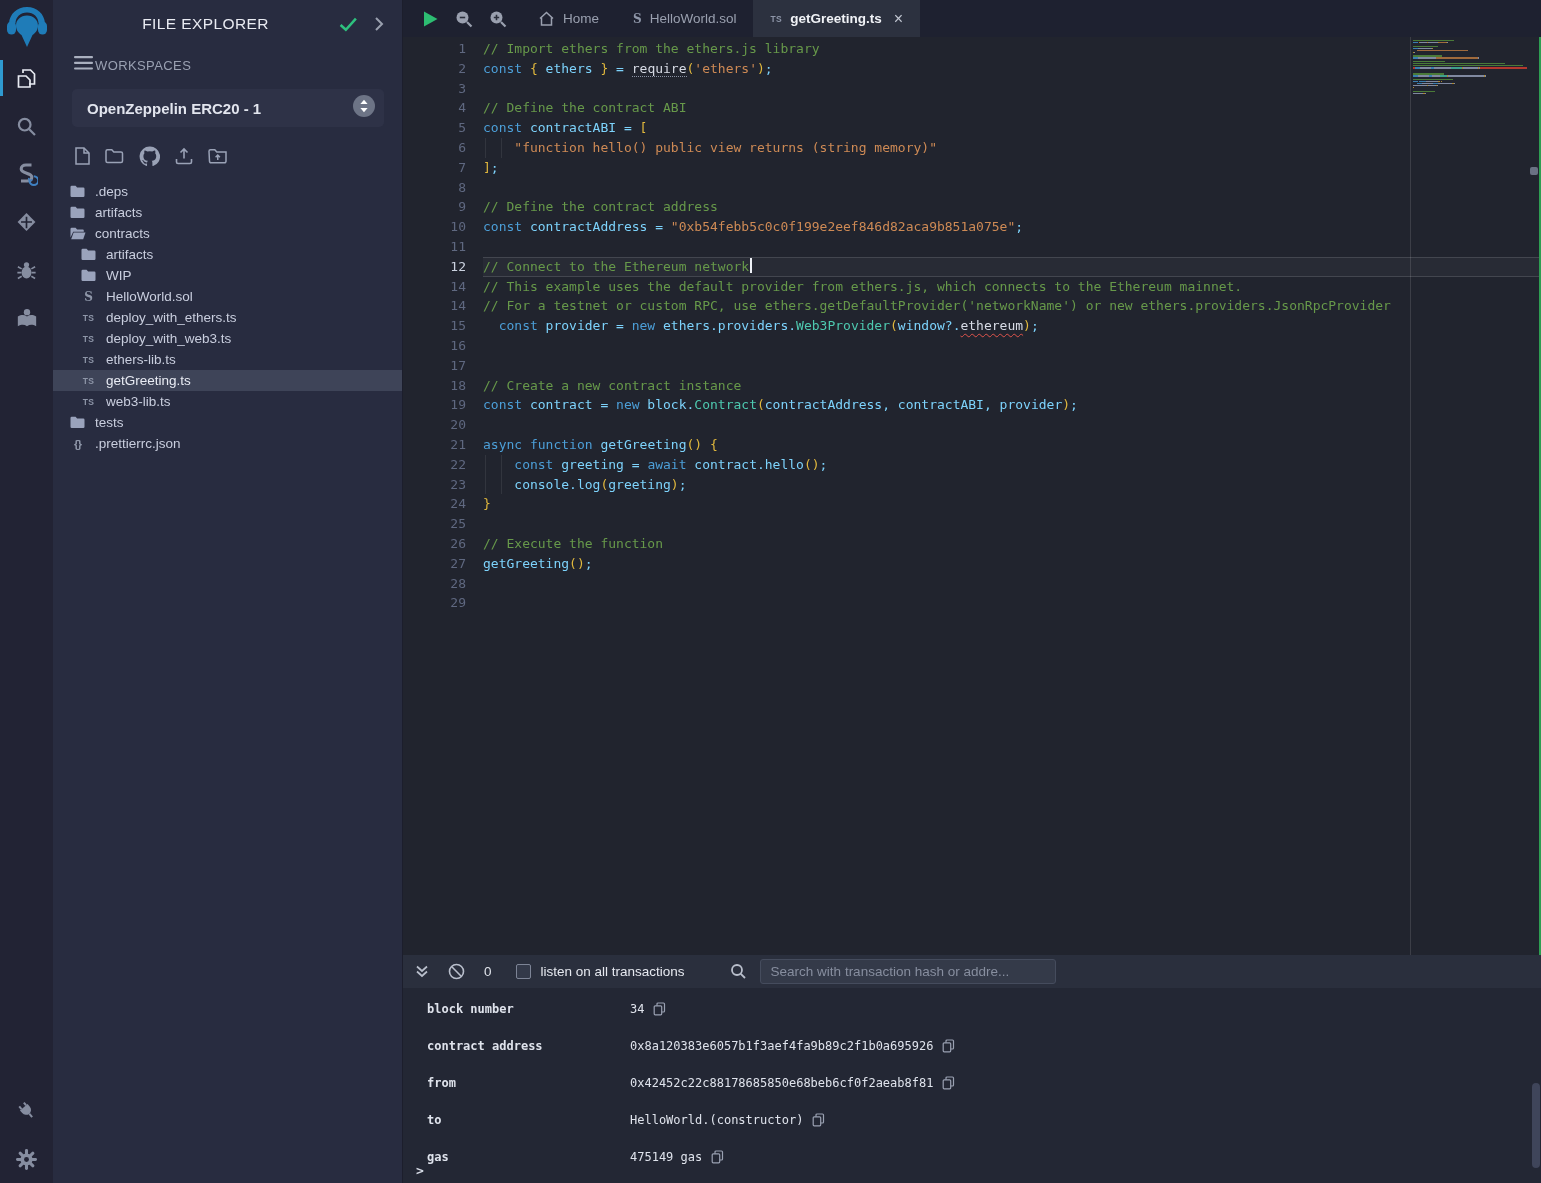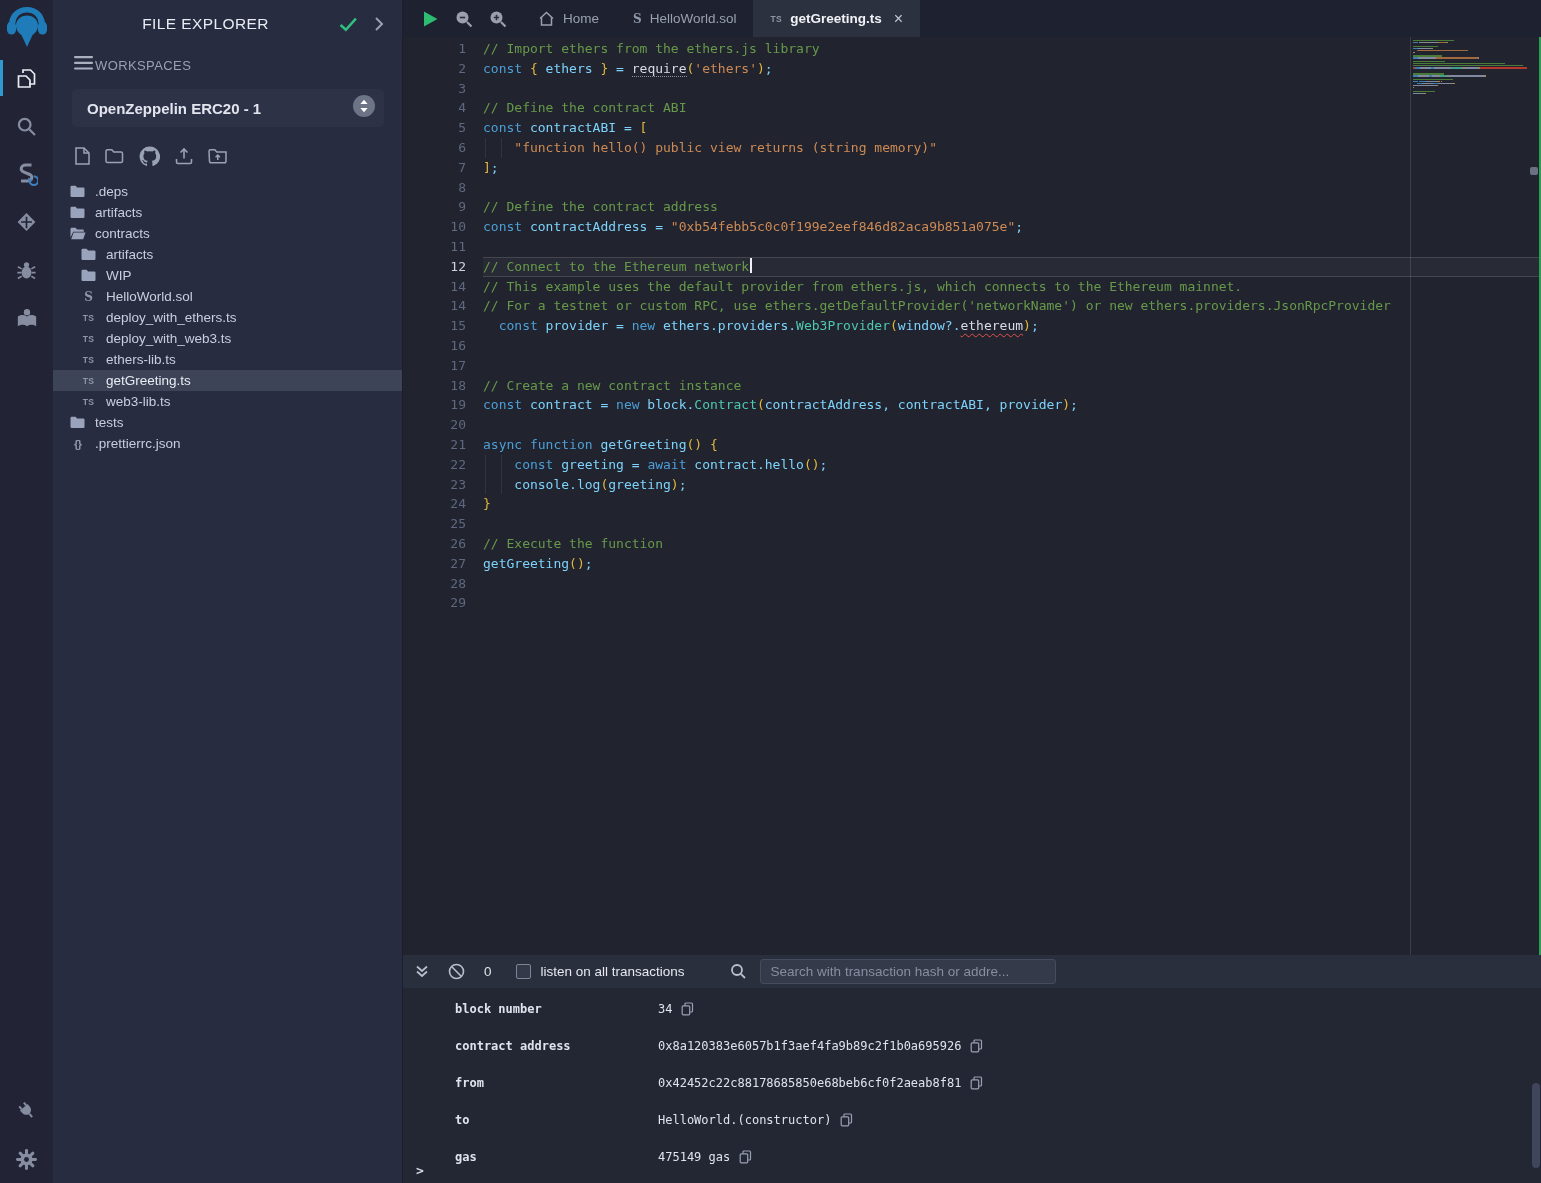--- a/index.html
+++ b/index.html
@@ -81,21 +81,21 @@
   .t-count { margin-left:19px; color:#dfe3ea; font-size:13.5px; }
   .t-check { margin-left:24px; width:15px; height:15px; border:1px solid #7d8496; border-radius:2px; background:#333949; cursor:pointer; }
   .t-label { margin-left:10px; color:#e6e9f0; font-size:13.5px; }
   .t-searchico { margin-left:45px; display:grid; place-items:center; }
   .t-input { margin-left:13px; width:296px; height:25px; background:#343a49; border:1px solid #454c5d;
              border-radius:3px; color:#c7ccd8; padding:0 10px; font-size:13.5px; outline:none;
              font-family:"Liberation Sans", sans-serif; }
   .t-input::placeholder { color:#878e9f; }
   .term-body { flex:1; background:#232734; position:relative; font:12px "DejaVu Sans Mono", monospace; color:#dfe3ec; padding-top:2px; }
   .trow { height:37.2px; display:flex; align-items:center; }
-  .trow .lab { width:203px; margin-left:52px; font-weight:700; flex:none; }
+  .trow .lab { width:203px; margin-left:24px; font-weight:700; flex:none; }
   .trow .val { display:flex; align-items:center; gap:9px; }
   .copybtn { display:grid; place-items:center; cursor:pointer; }
   .prompt { position:absolute; left:13px; bottom:5px; font-size:13px; font-weight:700; color:#d7dce6; }
   .term-thumb { position:absolute; right:1px; top:95px; width:8px; height:85px; background:#3f455a; border-radius:4px; cursor:pointer; }
 </style>
 </head>
 <body>
 
 <div class="app">
 

